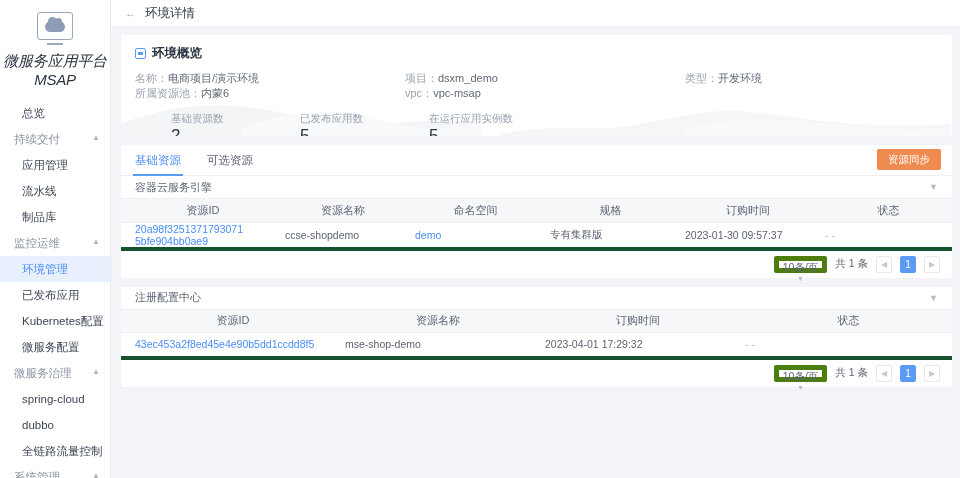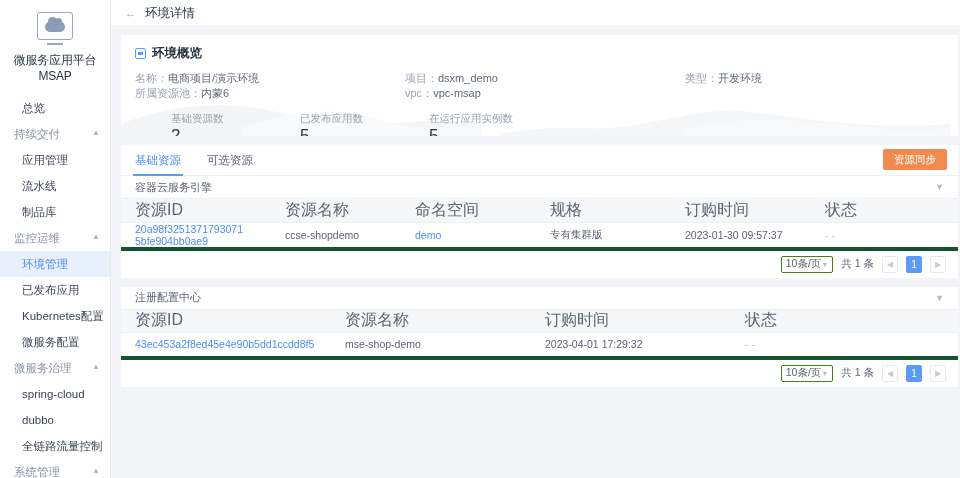--- a/index.html
+++ b/index.html
@@ -52,24 +52,25 @@
     width: 9px; height: 9px; background: #8e9cb5;
     border-radius: 50%; top: -4px; left: 3px;
   }
   .cloud:after {
     content: ""; position: absolute;
     width: 7px; height: 7px; background: #8e9cb5;
     border-radius: 50%; top: -3px; left: 10px;
   }
   .brand {
     text-align: center;
-    font-size: 12px;
+    font-size: 15px;
     color: #2b3442;
     padding: 6px 2px 10px 2px;
     letter-spacing: -0.2px;
+    font-style: italic;
   }
   .nav { padding-top: 2px; }
   .nav-group-title {
     display: flex; align-items: center; justify-content: space-between;
     padding: 0 10px 0 14px;
     height: 26px;
     color: #8a93a3;
     font-size: 11.5px;
   }
   .nav-group-title .chev {
@@ -108,21 +109,21 @@
     flex: 0 0 27px;
   }
   .back-arrow {
     color: #9aa2b1; font-size: 11px; margin-right: 9px; cursor: pointer;
     line-height: 1;
   }
   .page-title { font-size: 12.5px; color: #2b3442; }
 
   .content {
     flex: 1 1 auto;
-    padding: 8px 2px 0 10px;
+    padding: 8px 8px 0 10px;
     overflow: hidden;
   }
 
   
   .card {
     background: #fff;
     border-radius: 2px;
     position: relative;
     overflow: hidden;
   }
@@ -194,45 +195,46 @@
     height: 23px;
     display: flex; align-items: center; justify-content: space-between;
     padding: 0 14px;
     font-size: 11px; color: #5c6373;
     border-bottom: 1px solid #edeff2;
   }
   .panel-chev { color: #b6bcc7; font-size: 9px; cursor: pointer; }
   table { width: 100%; border-collapse: collapse; table-layout: fixed; }
   thead th {
     background: #f6f7f9;
-    font-size: 16px; font-weight: normal; color: #5c6373;
-    text-align: left;
+    font-size: 11px; font-weight: normal; color: #5c6373;
+    text-align: center;
     height: 23px; padding: 0 0 0 14px;
     border-bottom: 1px solid #edeff2;
   }
   tbody td {
     font-size: 10.5px; color: #5c6373;
     height: 25px; padding: 0 0 0 14px;
     border-bottom: 4px solid #14532d;
   }
   td.link { color: #4a8cf7; cursor: pointer; }
   td.muted { color: #bcc1ca; }
 
   .pager {
     height: 27px;
     display: flex; align-items: center; justify-content: flex-end;
     padding-right: 12px; gap: 8px;
     font-size: 10.5px; color: #5c6373;
   }
   .page-size {
-    border: 1px solid #4d7c0f; border-radius: 2px;
+    border: 5px solid #4d7c0f; border-radius: 2px;
     height: 17px; min-width: 52px;
     display: flex; align-items: center; justify-content: space-between;
     padding: 0 4px; color: #5c6373; cursor: pointer;
     background: #fff;
+    flex-direction: column;
   }
   .page-size .cv { font-size: 7px; color: #b6bcc7; }
   .pg-btn {
     width: 16px; height: 17px;
     display: flex; align-items: center; justify-content: center;
     border: 1px solid #e6e8ec; border-radius: 2px;
     color: #c5cad3; font-size: 8px; cursor: pointer; background: #fff;
   }
   .pg-btn.num { color: #fff; background: #5b9bf8; border-color: #5b9bf8; font-size: 10px; }
   .gap { height: 9px; }

